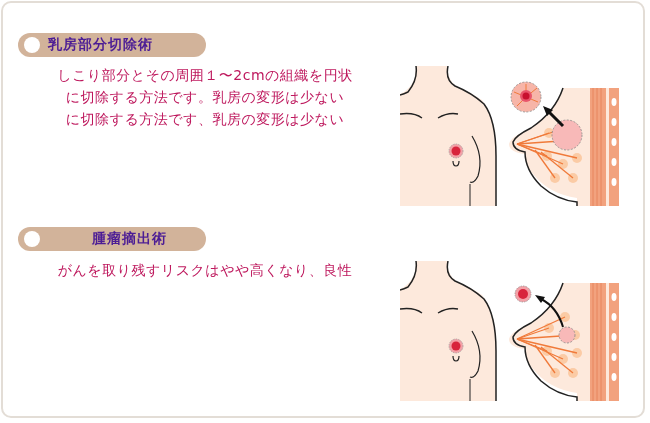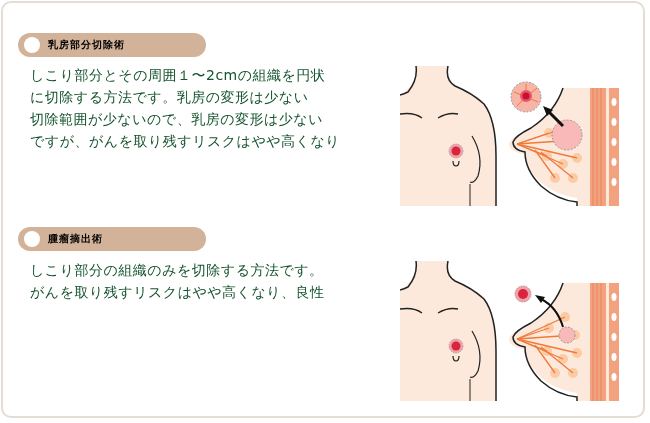--- a/index.html
+++ b/index.html
@@ -12,44 +12,43 @@
     .pill {
       position: absolute; left: 18px; height: 24px; width: 188px;
       background: #d2b39a; border-radius: 12px;
       display: flex; align-items: center;
     }
     .pill .dot {
       width: 16px; height: 16px; border-radius: 50%; background: #fff;
       margin-left: 6px; margin-right: 8px; flex: none;
     }
     .pill .label {
-      color: #000000; font-size: 10px; font-weight: bold; letter-spacing: 1px;
+      color: #4c1d95; font-size: 14px; font-weight: bold; letter-spacing: 1px;
     }
     .desc {
       position: absolute; left: 30px; width: 350px;
-      font-size: 14px; line-height: 22px; color: #14532d;
-      margin: 0; letter-spacing: 0.5px;
+      font-size: 14px; line-height: 22px; color: #be185d;
+      margin: 0; letter-spacing: 0.5px; text-align: center;
     }
     .desc span { display: block; white-space: nowrap; }
     .illus { position: absolute; }
   </style>
 </head>
 <body>
 
 <div class="panel"></div>
 
 <div class="pill" style="top:33px;">
   <span class="dot"></span>
   <span class="label">乳房部分切除術</span>
 </div>
 <p class="desc" style="top:64px;">
   <span>しこり部分とその周囲１〜2cmの組織を円状</span>
   <span>に切除する方法です。乳房の変形は少ない</span>
-  <span>切除範囲が少ないので、乳房の変形は少ない</span>
-  <span>ですが、がんを取り残すリスクはやや高くなり</span>
+  <span>に切除する方法です、乳房の変形は少ない</span>
 </p>
 
 <svg class="illus" style="left:400px; top:66px;" width="98" height="140" viewBox="0 0 98 140">
   <path d="M0,0 L98,0 L98,140 L0,140 Z" fill="#fff"></path>
   <path d="M0,28 Q10,24 15,12 L16,0 L48,0 Q46,12 56,20 Q70,26 82,34 Q95,50 96,80 L96,140 L0,140 Z" fill="#fde9dc"></path>
   <path d="M16,0 Q18,14 8,26 Q4,28 0,29" stroke="#222" stroke-width="1.5" fill="none"></path>
   <path d="M48,0 Q45,14 55,20 Q72,27 84,38 Q96,54 96,90 L96,140" stroke="#222" stroke-width="1.5" fill="none"></path>
   <path d="M0,48 Q14,46 22,52" stroke="#222" stroke-width="1.3" fill="none"></path>
   <path d="M38,52 Q48,46 58,48" stroke="#222" stroke-width="1.3" fill="none"></path>
   <path d="M72,70 Q84,90 78,110 Q74,118 70,116" stroke="#222" stroke-width="1.2" fill="none"></path>
@@ -101,26 +100,25 @@
   <circle cx="17" cy="17" r="15" fill="#f7b5a8" stroke="#888" stroke-width="0.8" stroke-dasharray="2,1.5"></circle>
   <g stroke="#f07a3a" stroke-width="1" fill="none">
     <path d="M5,12 L17,17 L28,8"></path>
       <path d="M8,26 L17,17 L29,22"></path>
       <path d="M17,4 L17,17"></path>
   </g>
   <circle cx="17" cy="16" r="6" fill="#e8556a"></circle>
   <circle cx="17" cy="16" r="3.5" fill="#c8102e"></circle>
 </svg>
 
-<div class="pill" style="top:227px;">
+<div class="pill" style="top:227px;gap:44px;">
   <span class="dot"></span>
   <span class="label">腫瘤摘出術</span>
 </div>
 <p class="desc" style="top:259px;">
-  <span>しこり部分の組織のみを切除する方法です。</span>
   <span>がんを取り残すリスクはやや高くなり、良性</span>
 </p>
 
 <svg class="illus" style="left:400px; top:261px;" width="98" height="140" viewBox="0 0 98 140">
   <path d="M0,28 Q10,24 15,12 L16,0 L48,0 Q46,12 56,20 Q70,26 82,34 Q95,50 96,80 L96,140 L0,140 Z" fill="#fde9dc"></path>
   <path d="M16,0 Q18,14 8,26 Q4,28 0,29" stroke="#222" stroke-width="1.5" fill="none"></path>
   <path d="M48,0 Q45,14 55,20 Q72,27 84,38 Q96,54 96,90 L96,140" stroke="#222" stroke-width="1.5" fill="none"></path>
   <path d="M0,48 Q14,46 22,52" stroke="#222" stroke-width="1.3" fill="none"></path>
   <path d="M38,52 Q48,46 58,48" stroke="#222" stroke-width="1.3" fill="none"></path>
   <path d="M72,70 Q84,90 78,110 Q74,118 70,116" stroke="#222" stroke-width="1.2" fill="none"></path>

